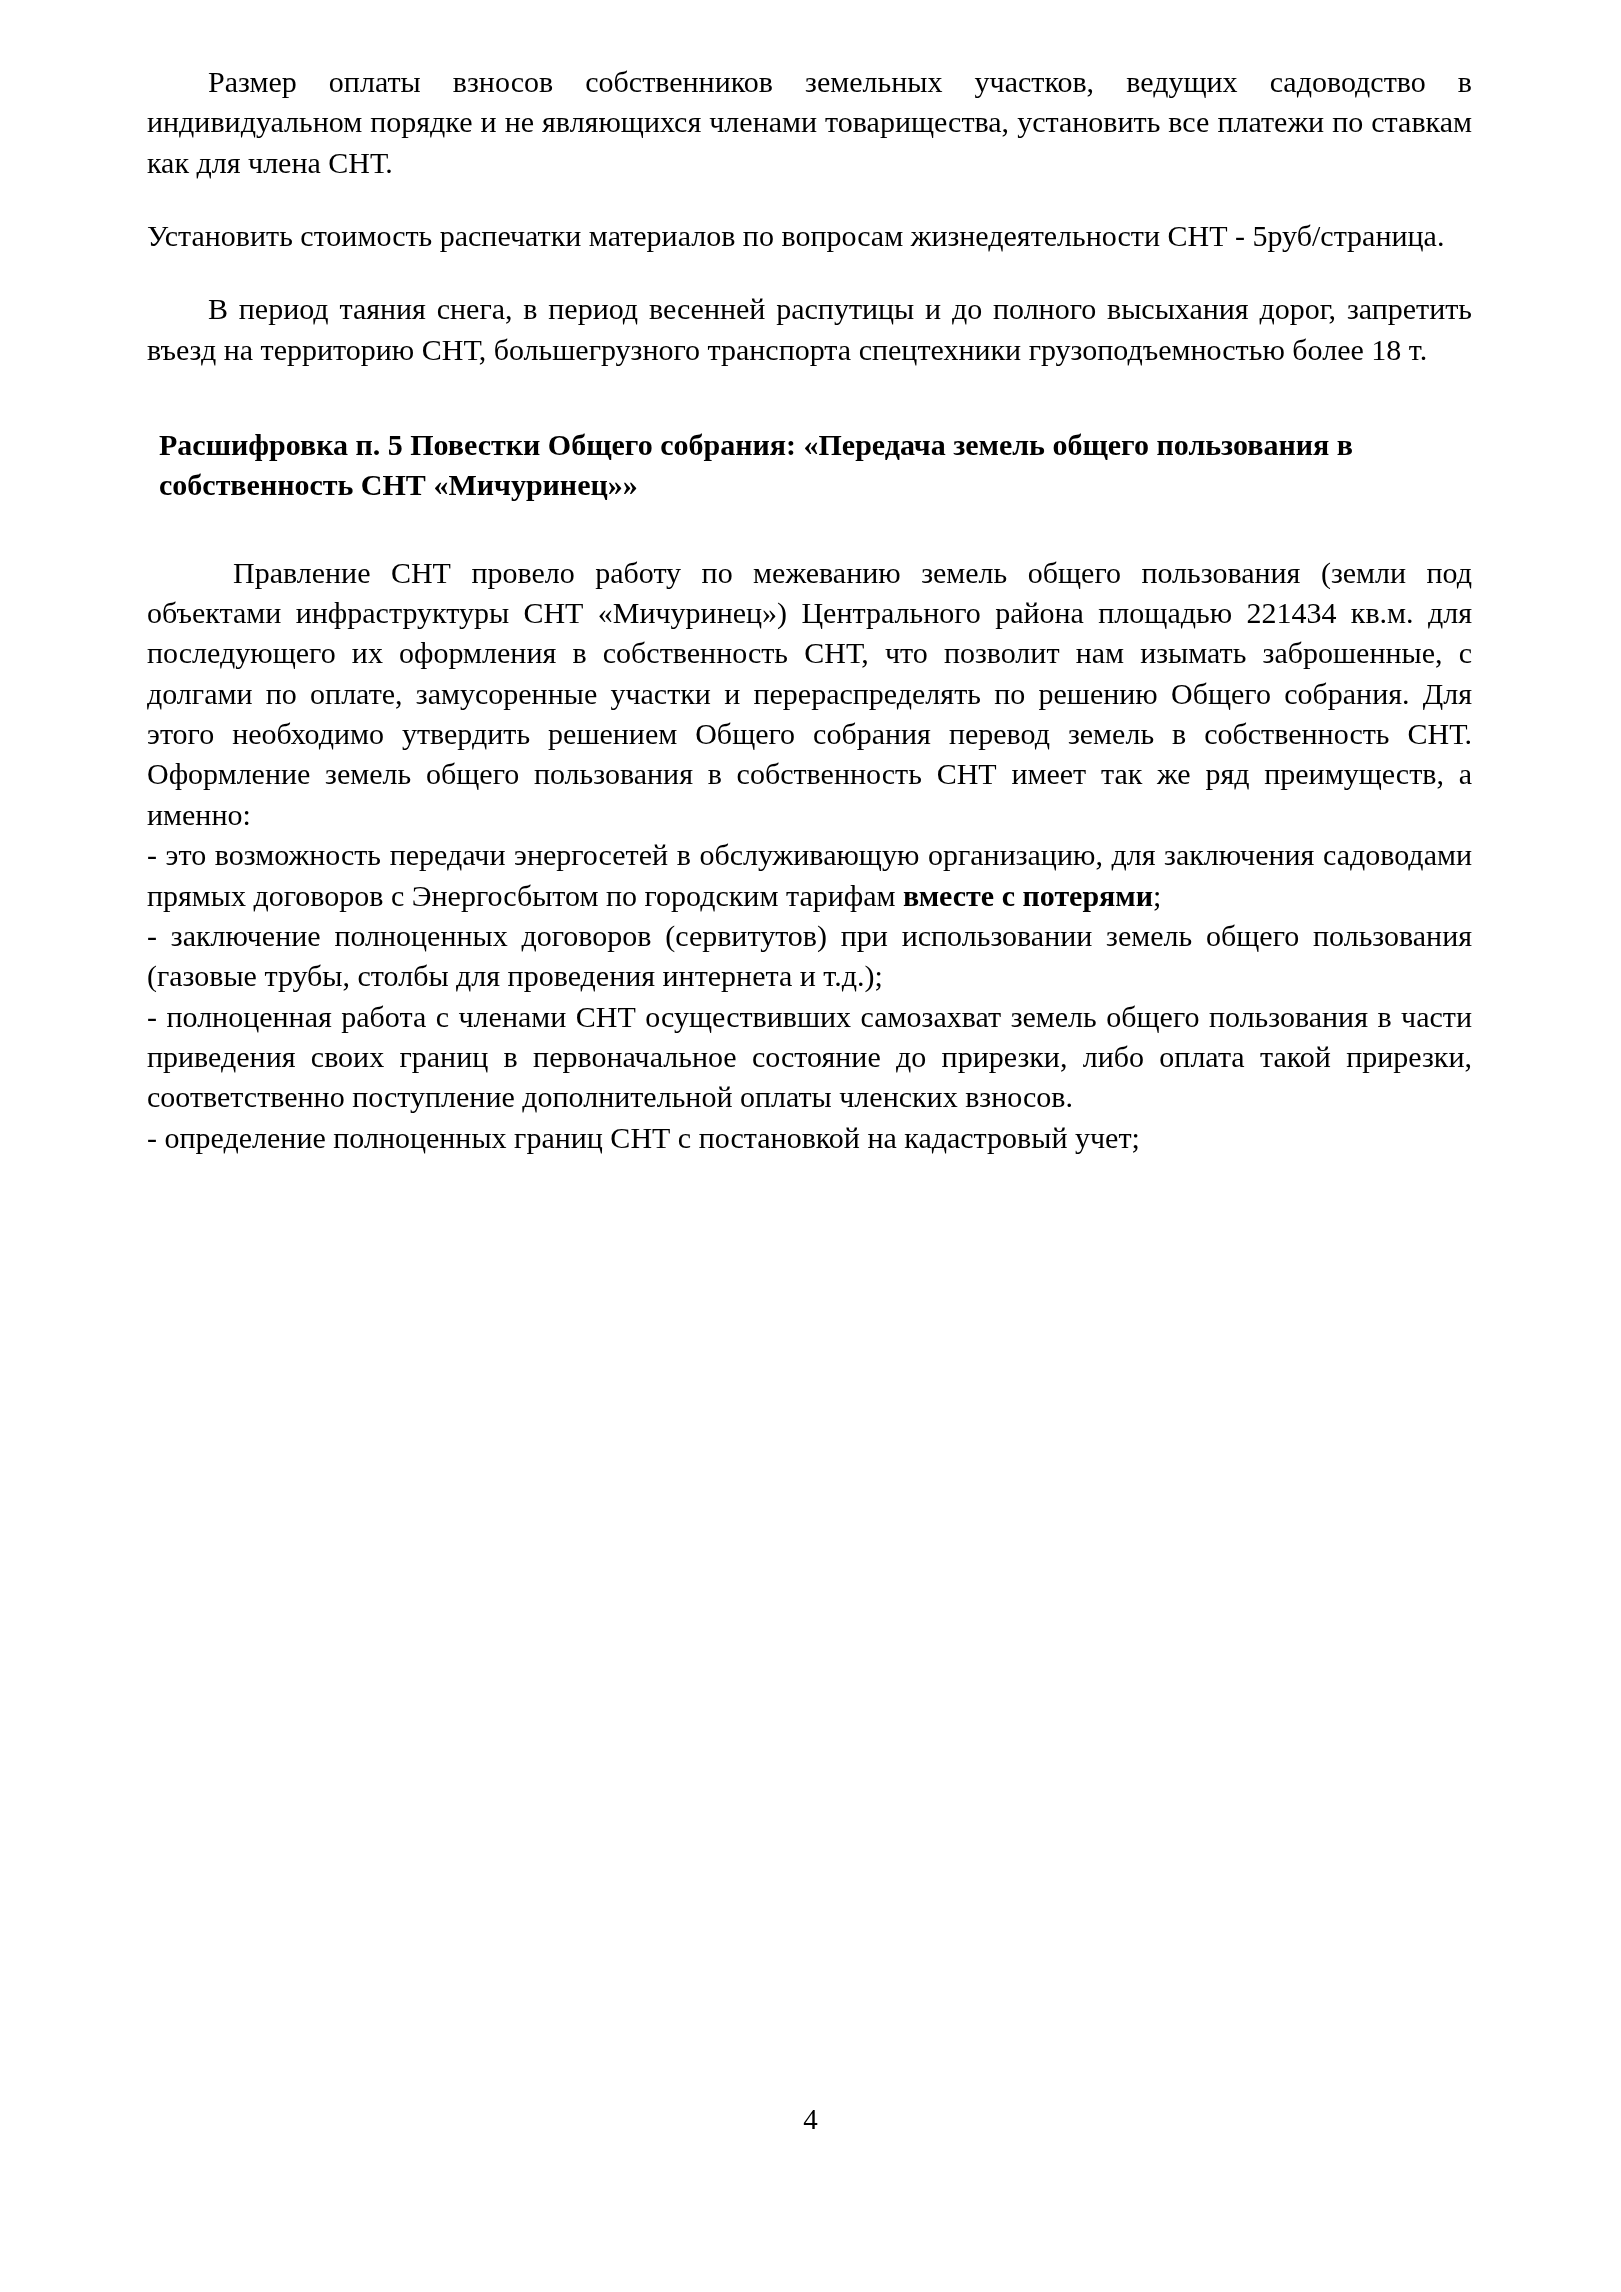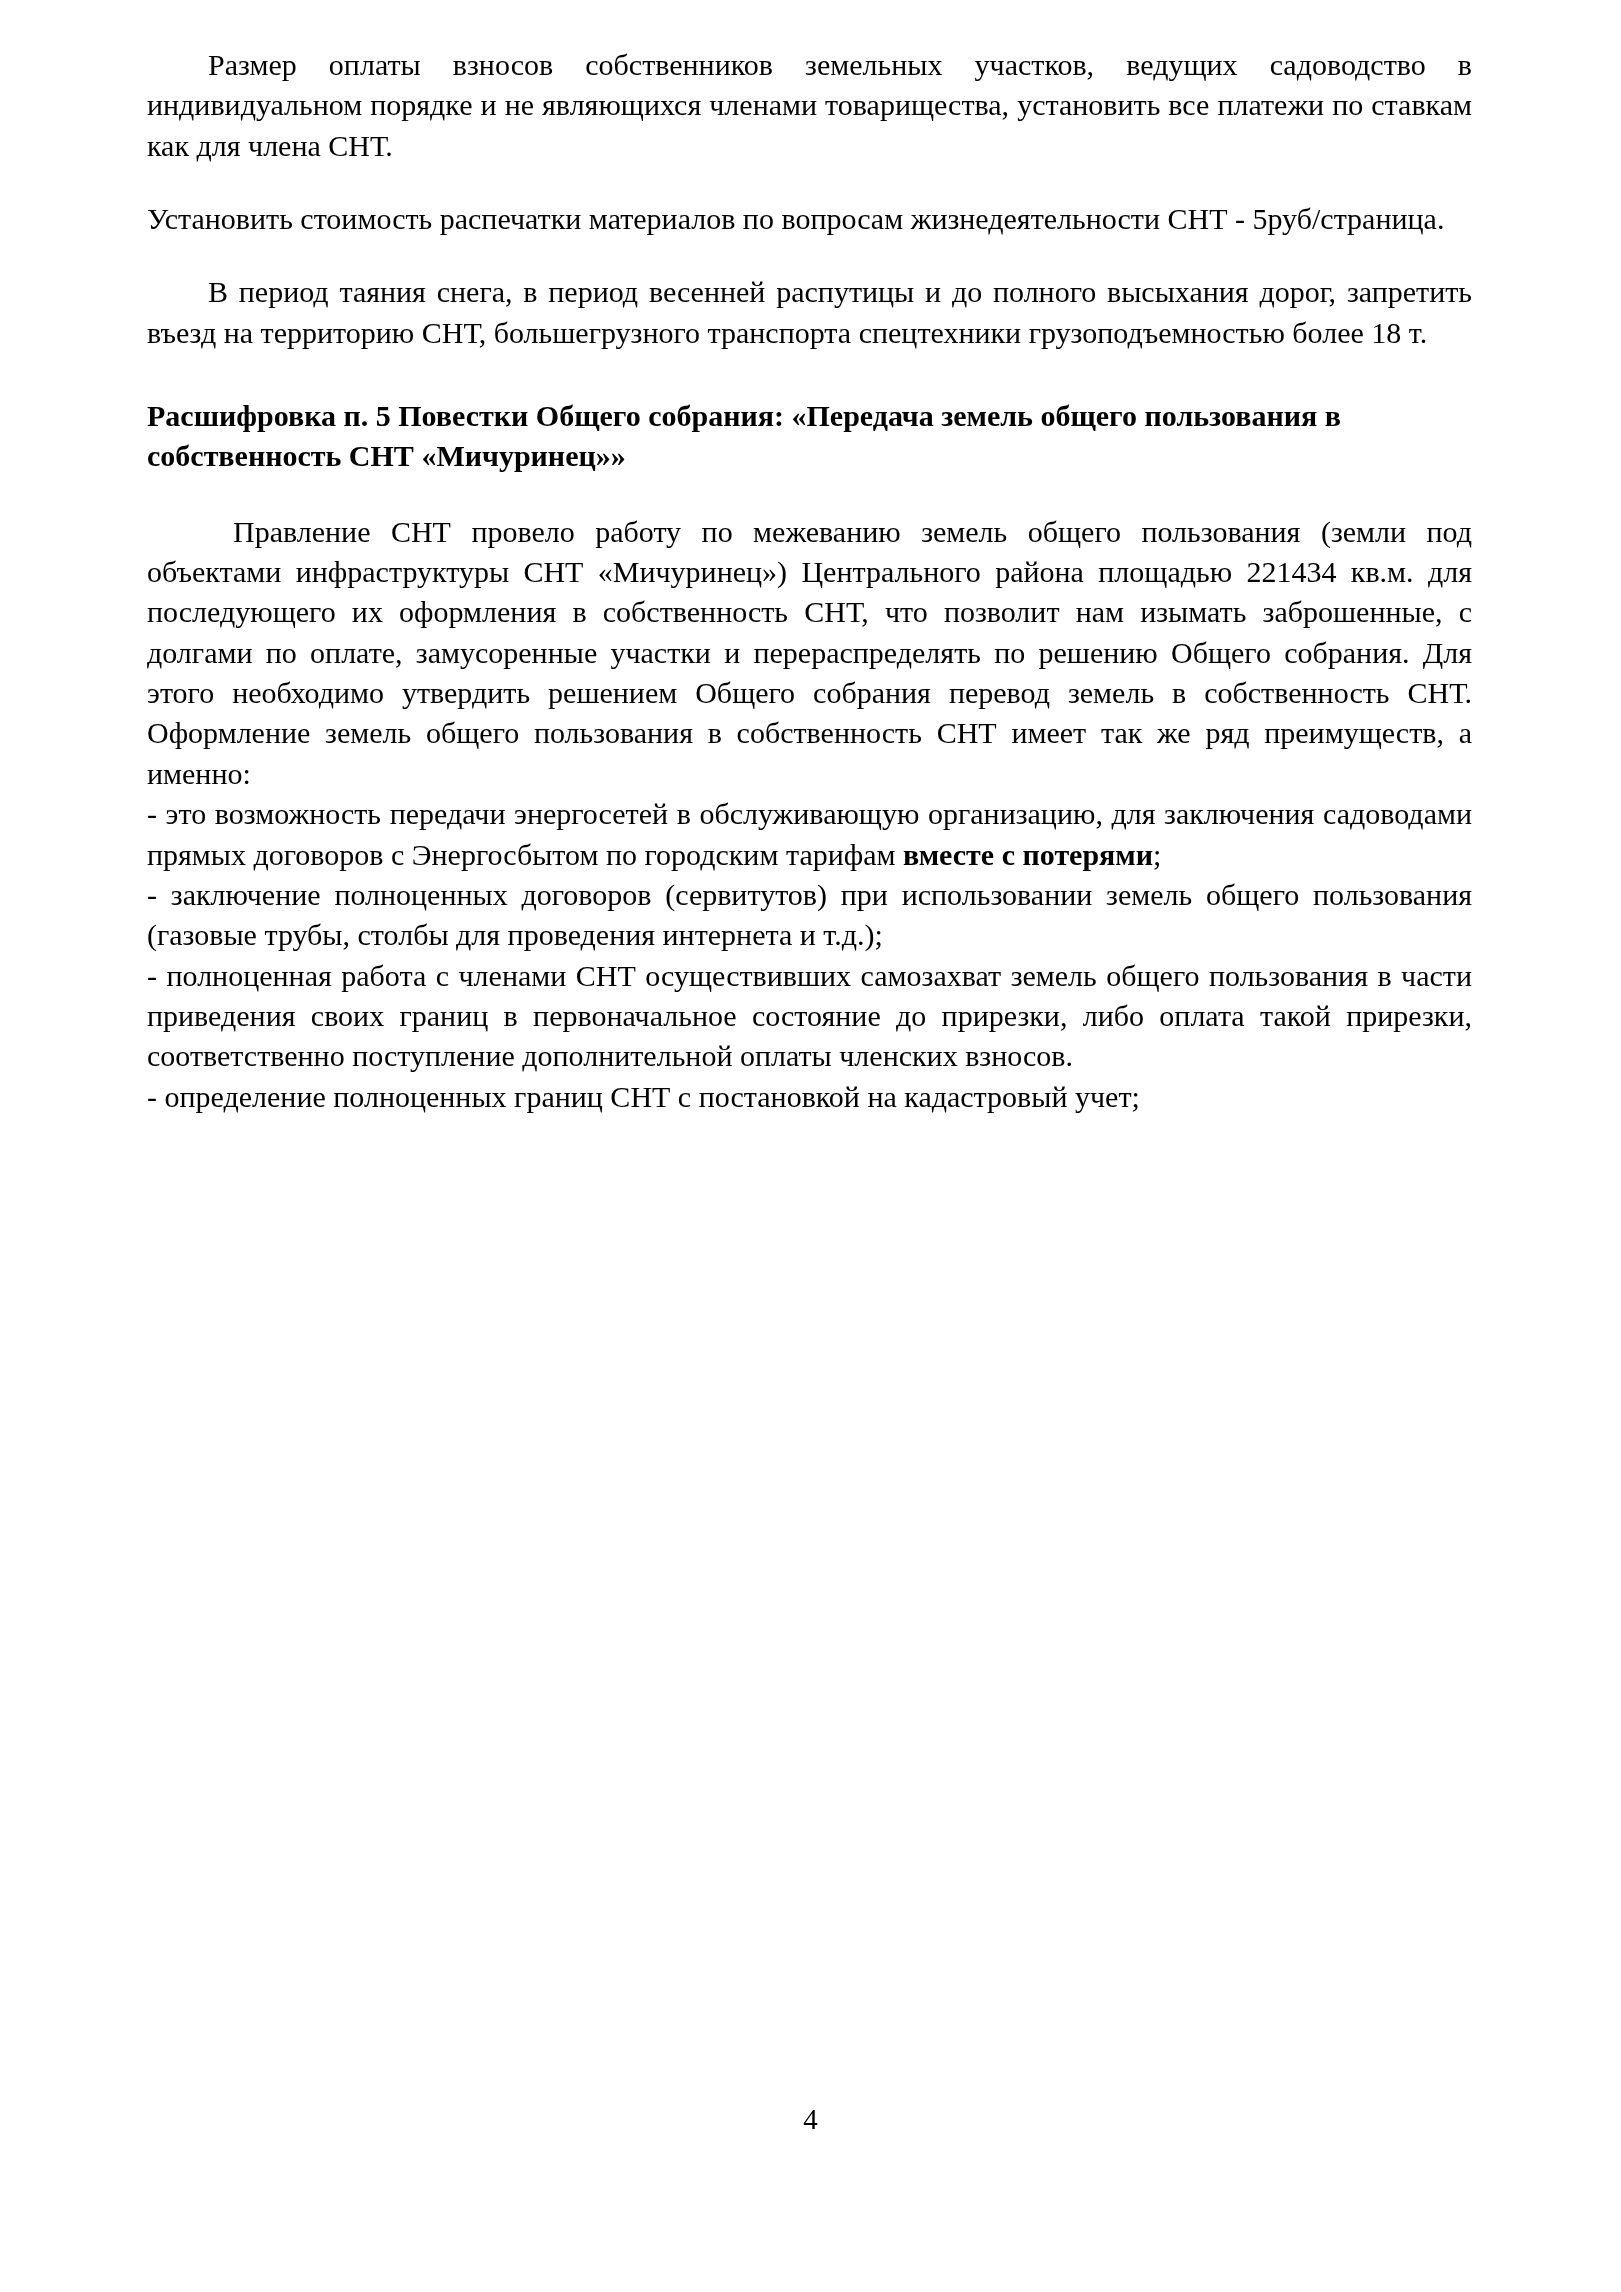--- a/index.html
+++ b/index.html
@@ -17,21 +17,21 @@
     width: 1621px;
     height: 2293px;
     margin: 0 auto;
     background: #ffffff;
     box-sizing: border-box;
     overflow: hidden;
   }
   .content {
     position: absolute;
     left: 147px;
-    top: 45px;
+    top: 62px;
     width: 1325px;
   }
   p {
     margin: 0;
     font-size: 30px;
     line-height: 1.345;
     text-align: justify;
     text-justify: inter-word;
     hyphens: none;
   }
@@ -39,21 +39,21 @@
   p.indent-wide { text-indent: 86px; font-family: Liberation Serif, serif; }
   p.noindent { text-indent: 0; }
   .gap-para { height: 33px; }
   .gap-heading-before { height: 43px; }
   .gap-heading-after { height: 35px; }
   .heading {
     font-weight: bold;
     font-size: 30px;
     line-height: 1.345;
     text-align: left;
-    margin: 0;
+    margin: 12px;
   }
   .bullets p {
     text-indent: 0;
   }
   b, .bold { font-weight: bold; margin-top: 32px; }
   .page-number {
     position: absolute;
     left: 0;
     right: 0;
     top: 2103px;

